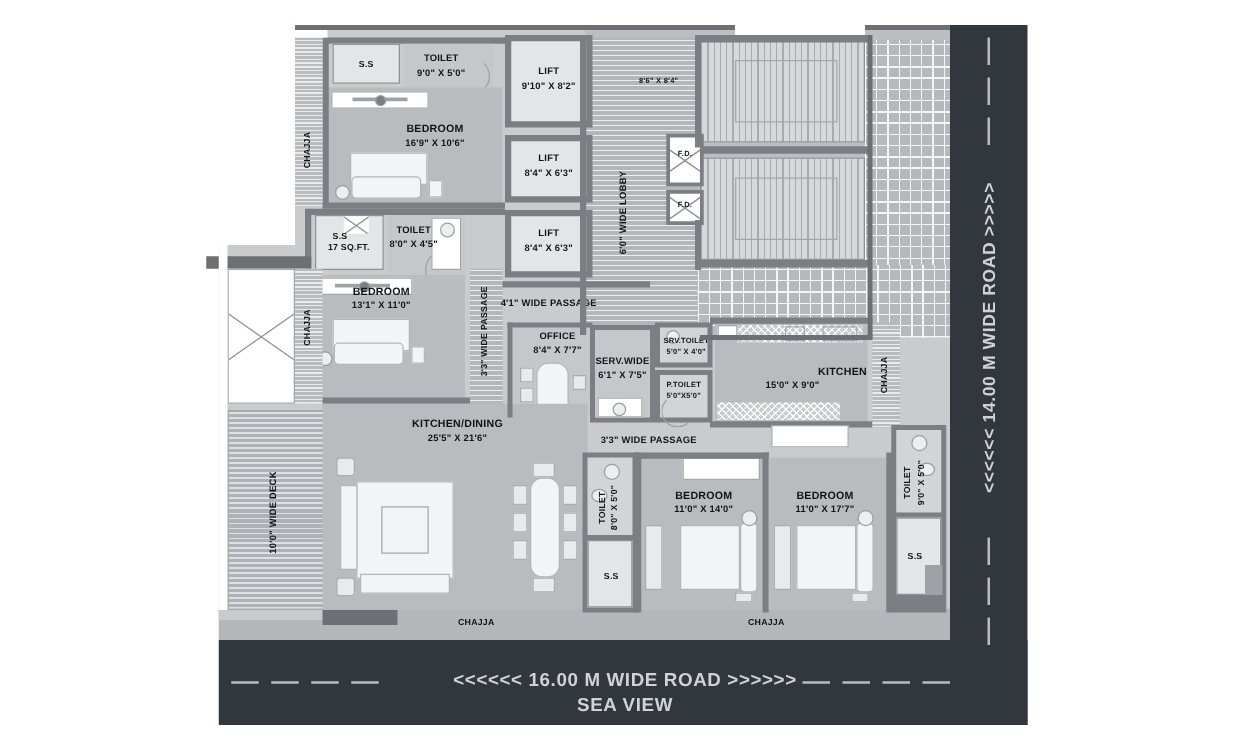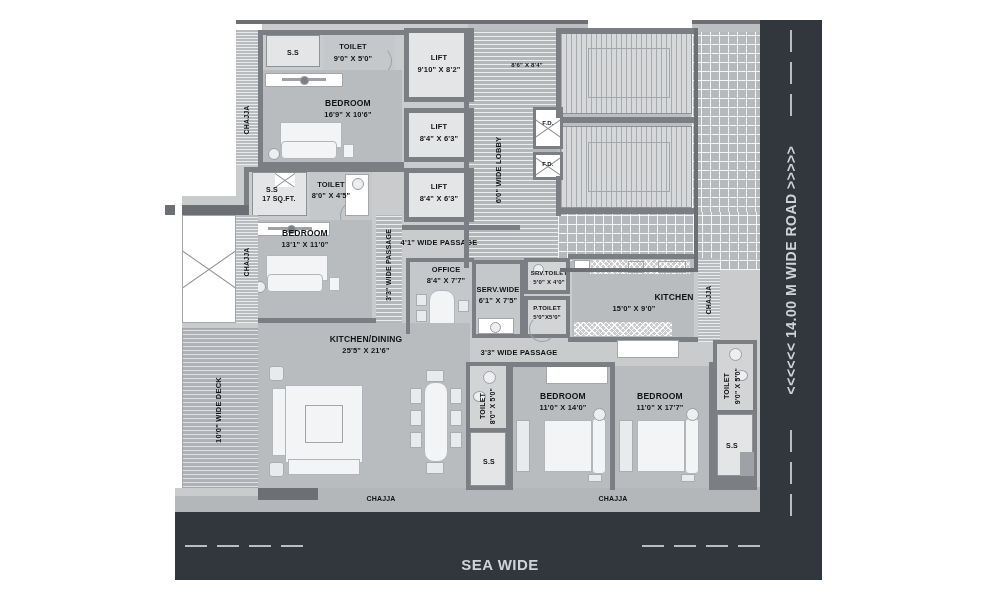--- a/index.html
+++ b/index.html
@@ -101,21 +101,22 @@
 
   <div class="dash-h" style="left:185px;top:545px;width:22px;"></div>
   <div class="dash-h" style="left:217px;top:545px;width:22px;"></div>
   <div class="dash-h" style="left:249px;top:545px;width:22px;"></div>
   <div class="dash-h" style="left:281px;top:545px;width:22px;"></div>
   <div class="dash-h" style="left:642px;top:545px;width:22px;"></div>
   <div class="dash-h" style="left:674px;top:545px;width:22px;"></div>
   <div class="dash-h" style="left:706px;top:545px;width:22px;"></div>
   <div class="dash-h" style="left:738px;top:545px;width:22px;"></div>
 
-  <div class="road-label" style="left:500px;top:556px;transform:translateX(-50%);font-size:15px;">SEA WIDE</div>
+  <div class="road-label" style="left:500px;top:536px;transform:translateX(-50%);font-size:15px;">&lt;&lt;&lt;&lt;&lt;&lt;   16.00 M WIDE ROAD  &gt;&gt;&gt;&gt;&gt;&gt;</div>
+  <div class="road-label" style="left:500px;top:556px;transform:translateX(-50%);font-size:15px;">SEA VIEW</div>
   <div class="road-label" style="left:791px;top:270px;transform:translate(-50%,-50%) rotate(-90deg);font-size:14px;">&lt;&lt;&lt;&lt;&lt;&lt; 14.00 M WIDE ROAD &gt;&gt;&gt;&gt;&gt;</div>
 
   <div class="abs slab" style="left:236px;top:20px;width:352px;height:268px;"></div>
 
   <div class="abs slab2" style="left:468px;top:20px;width:292px;height:250px;"></div>
 
   <div class="abs slab" style="left:236px;top:255px;width:524px;height:250px;"></div>
 
   <div class="abs slab3" style="left:175px;top:487px;width:585px;height:25px;"></div>
 

